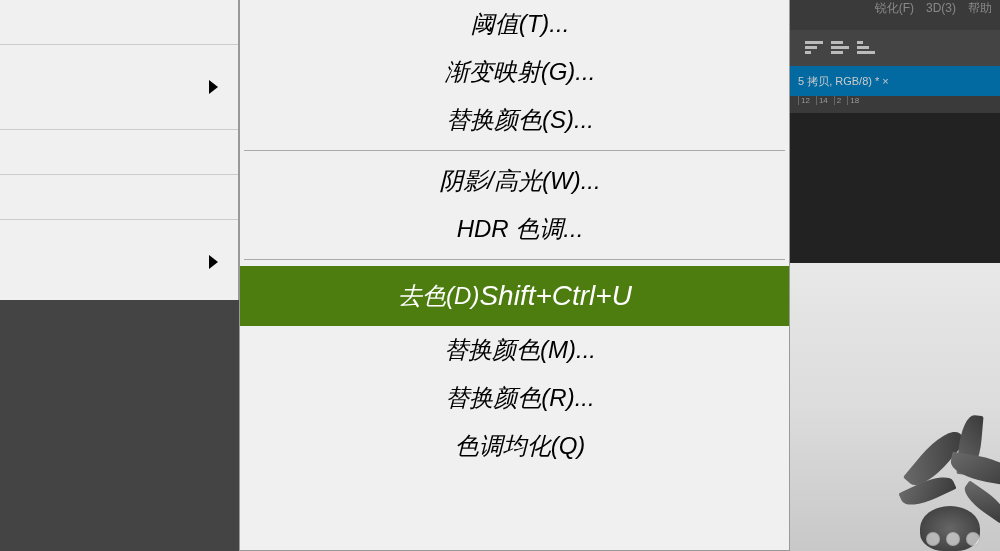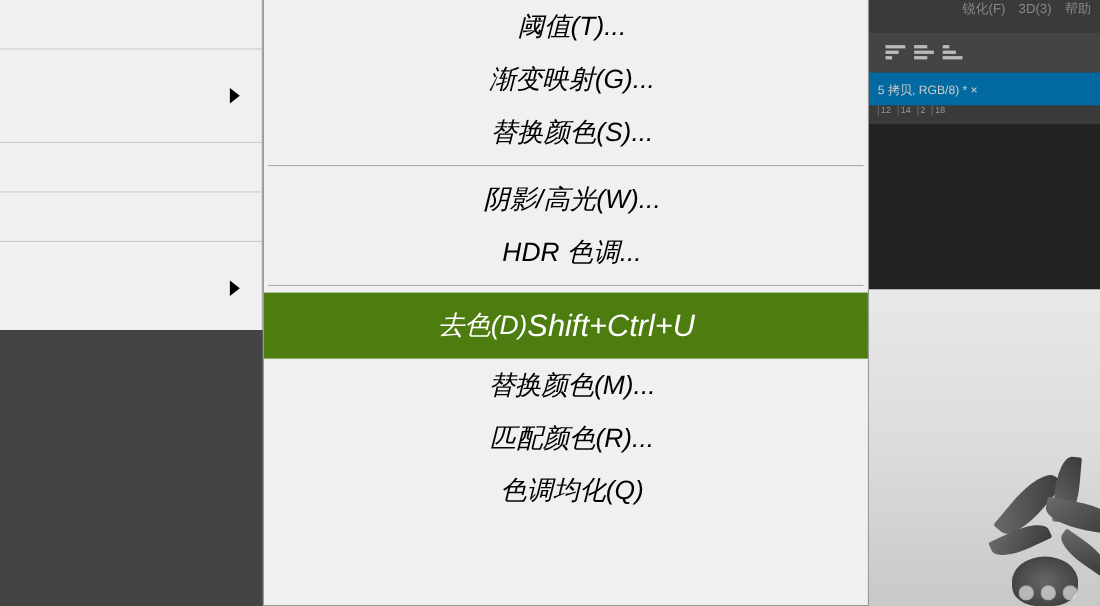--- a/index.html
+++ b/index.html
@@ -303,21 +303,21 @@
   <div class="menu-separator"></div>
 
   <div class="menu-item selected">
     <span>去色(D)</span>
     <span class="menu-shortcut">Shift+Ctrl+U</span>
   </div>
   <div class="menu-item">
     <span>替换颜色(M)...</span>
   </div>
   <div class="menu-item">
-    <span>匹配颜色(R)...</span>
+    <span>替换颜色(R)...</span>
   </div>
   <div class="menu-item">
     <span>色调均化(Q)</span>
   </div>
 </div>
 
 <div class="right-area">
   <div class="right-top-bar">
     <span>锐化(F)　3D(3)　帮助</span>
   </div>

